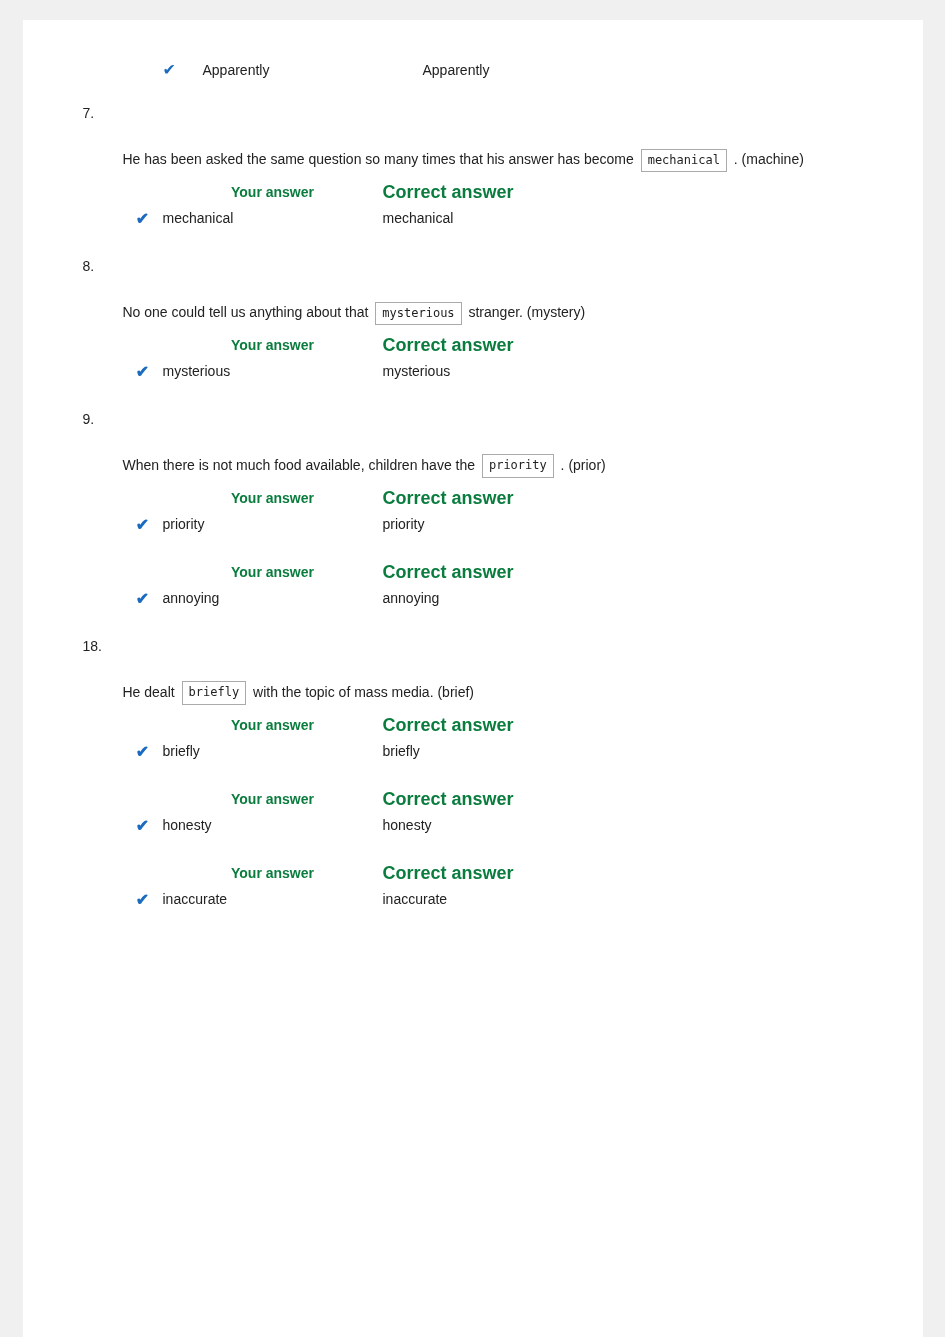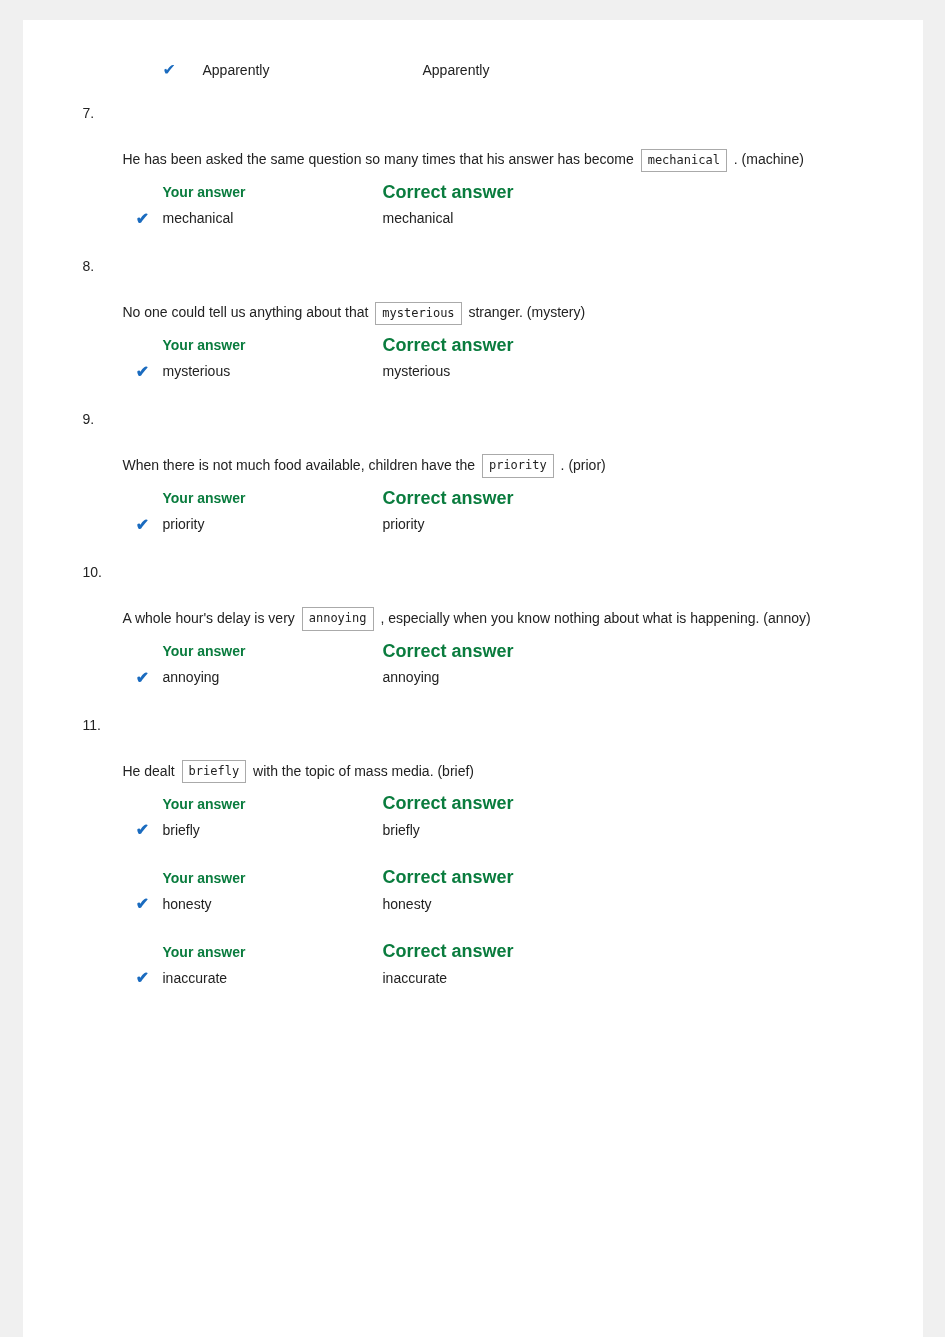--- a/index.html
+++ b/index.html
@@ -65,20 +65,21 @@
     .answers-section {
       margin-left: 40px;
       margin-top: 6px;
     }
 
     .answers-header {
       display: flex;
       align-items: center;
       margin-bottom: 6px;
       padding-left: 40px;
+      text-align: center;
     }
 
     .answers-header .your-answer-label {
       width: 220px;
       color: #0a7c3e;
       font-weight: bold;
       font-size: 14px;
     }
 
     .answers-header .correct-answer-label {
@@ -194,39 +195,35 @@
             <span class="correct-answer-label">Correct answer</span>
           </div>
           <div class="answer-row">
             <span class="check-col"><span class="check-mark">✔</span></span>
             <span class="your-answer-val">priority</span>
             <span class="correct-answer-val">priority</span>
           </div>
         </div>
       </div>
       <div class="question-block">
-        <div class="question-line">
-          <span class="question-number">10.</span>
-          <span class="question-text">A whole hour's delay is very <span class="inline-box">annoying</span> , especially when you know nothing about what is happening. (annoy)</span>
-        </div>
         <div class="answers-section">
           <div class="answers-header">
             <span class="your-answer-label">Your answer</span>
             <span class="correct-answer-label">Correct answer</span>
           </div>
           <div class="answer-row">
             <span class="check-col"><span class="check-mark">✔</span></span>
             <span class="your-answer-val">annoying</span>
             <span class="correct-answer-val">annoying</span>
           </div>
         </div>
       </div>
       <div class="question-block">
         <div class="question-line">
-          <span class="question-number">11.</span>
+          <span class="question-number">18.</span>
           <span class="question-text">He dealt <span class="inline-box">briefly</span> with the topic of mass media. (brief)</span>
         </div>
         <div class="answers-section">
           <div class="answers-header">
             <span class="your-answer-label">Your answer</span>
             <span class="correct-answer-label">Correct answer</span>
           </div>
           <div class="answer-row">
             <span class="check-col"><span class="check-mark">✔</span></span>
             <span class="your-answer-val">briefly</span>

